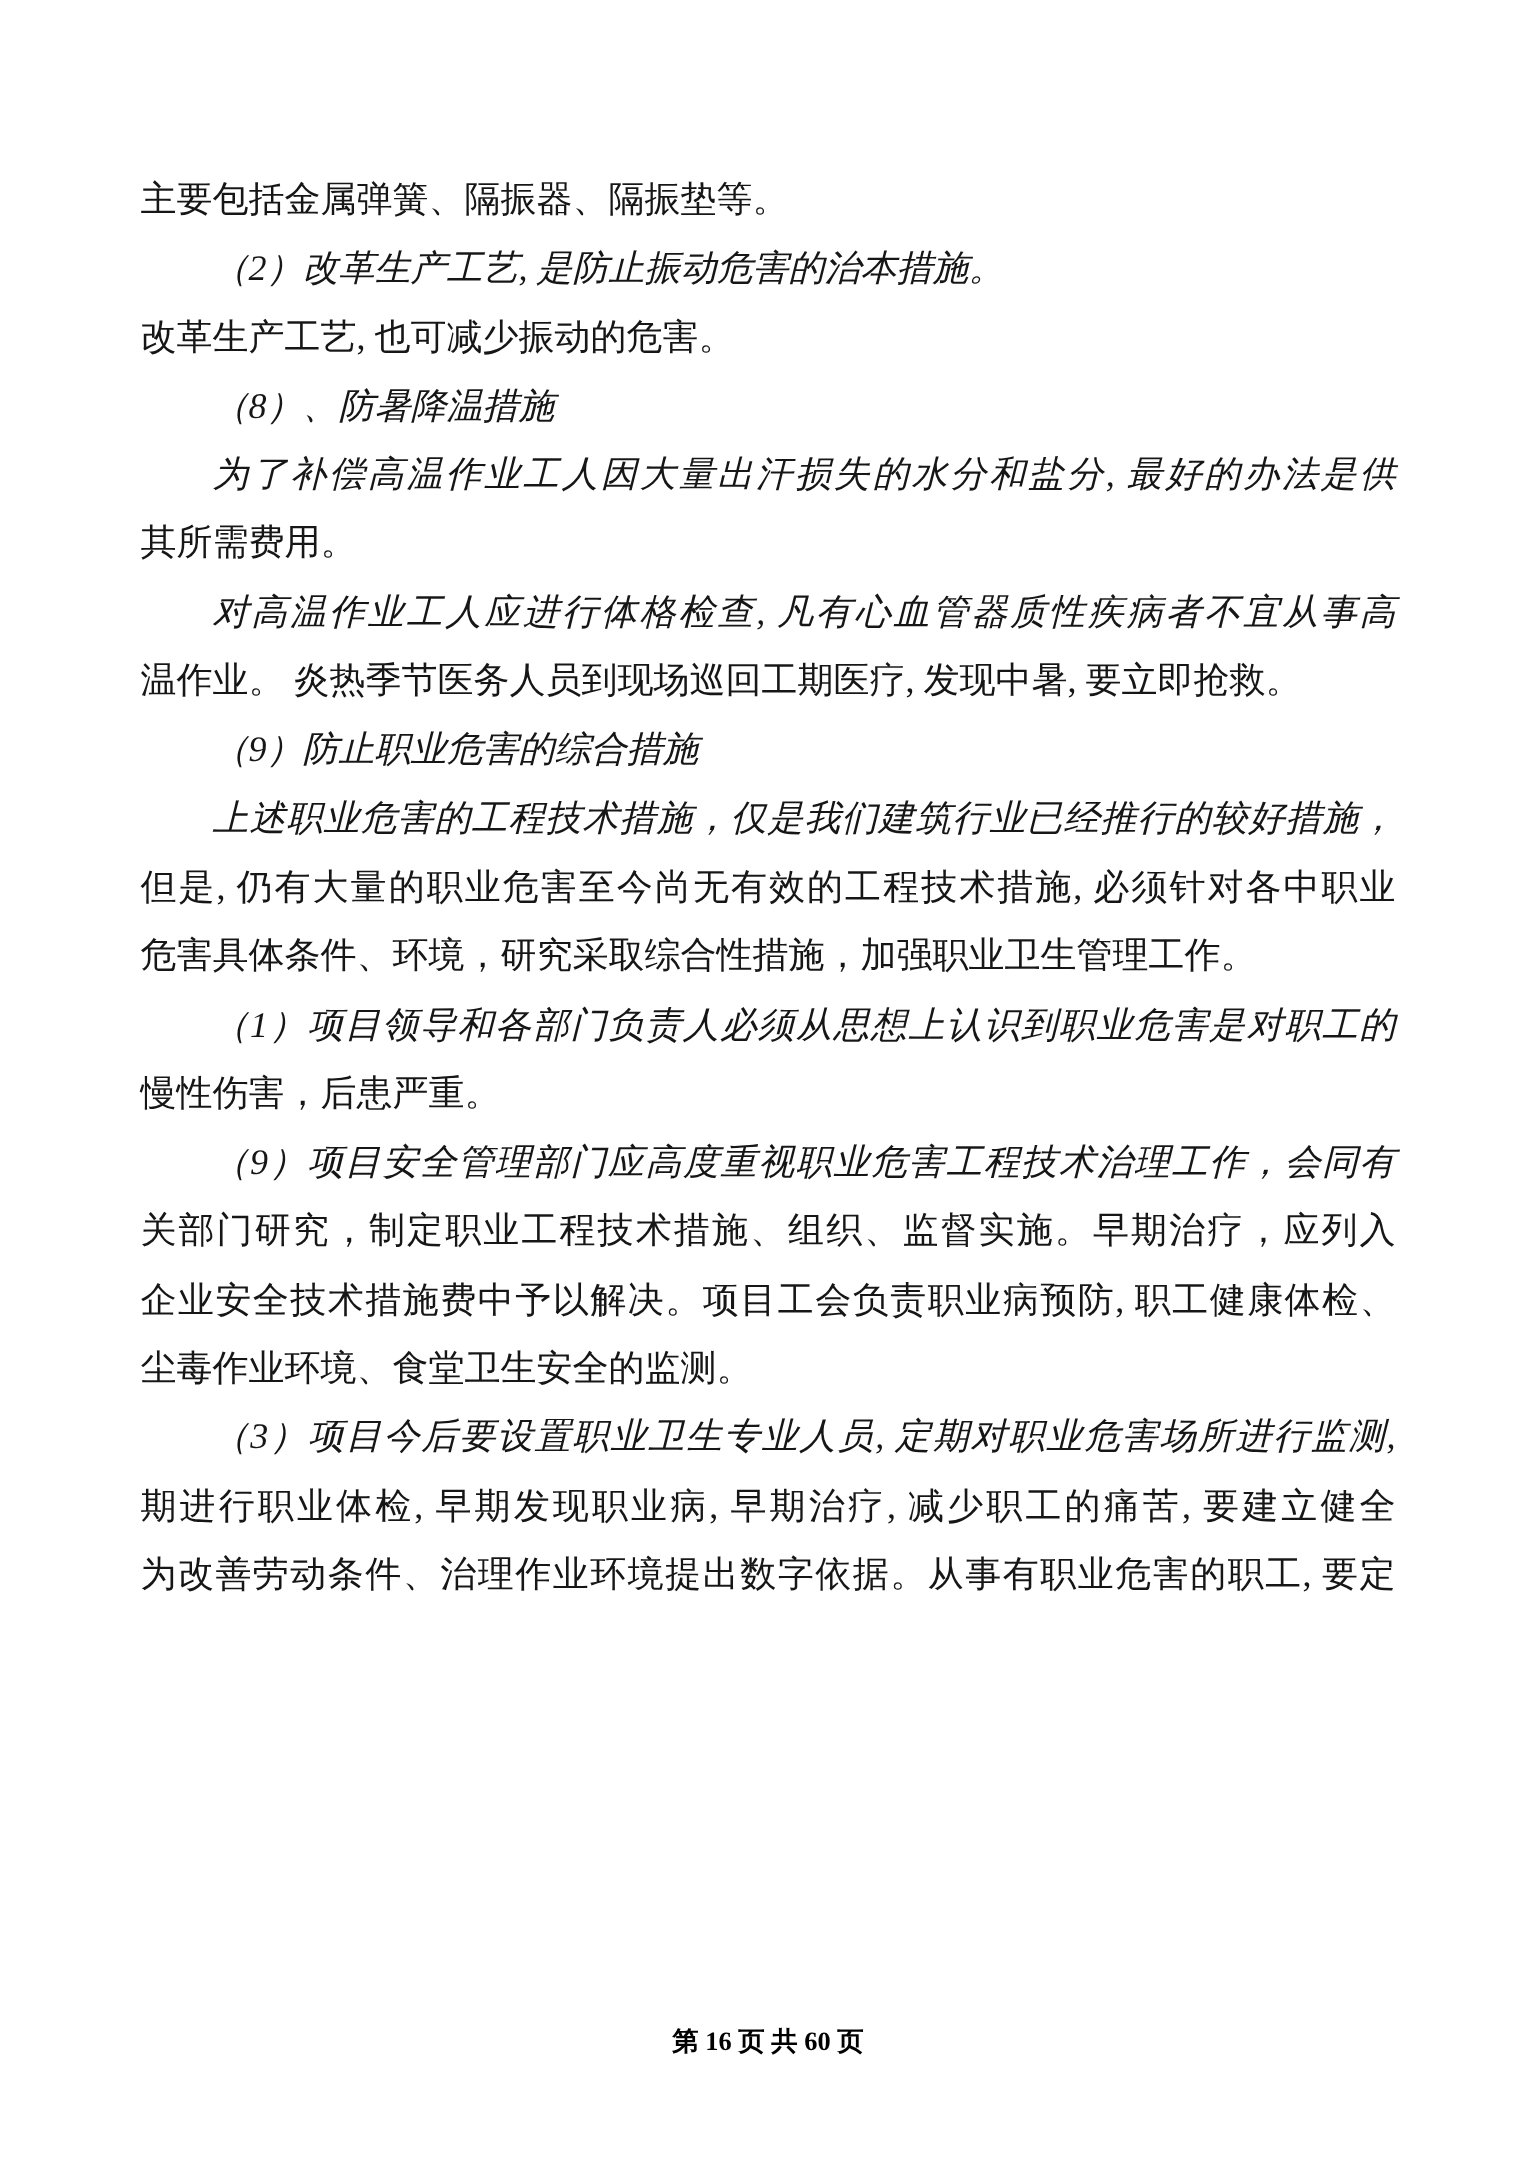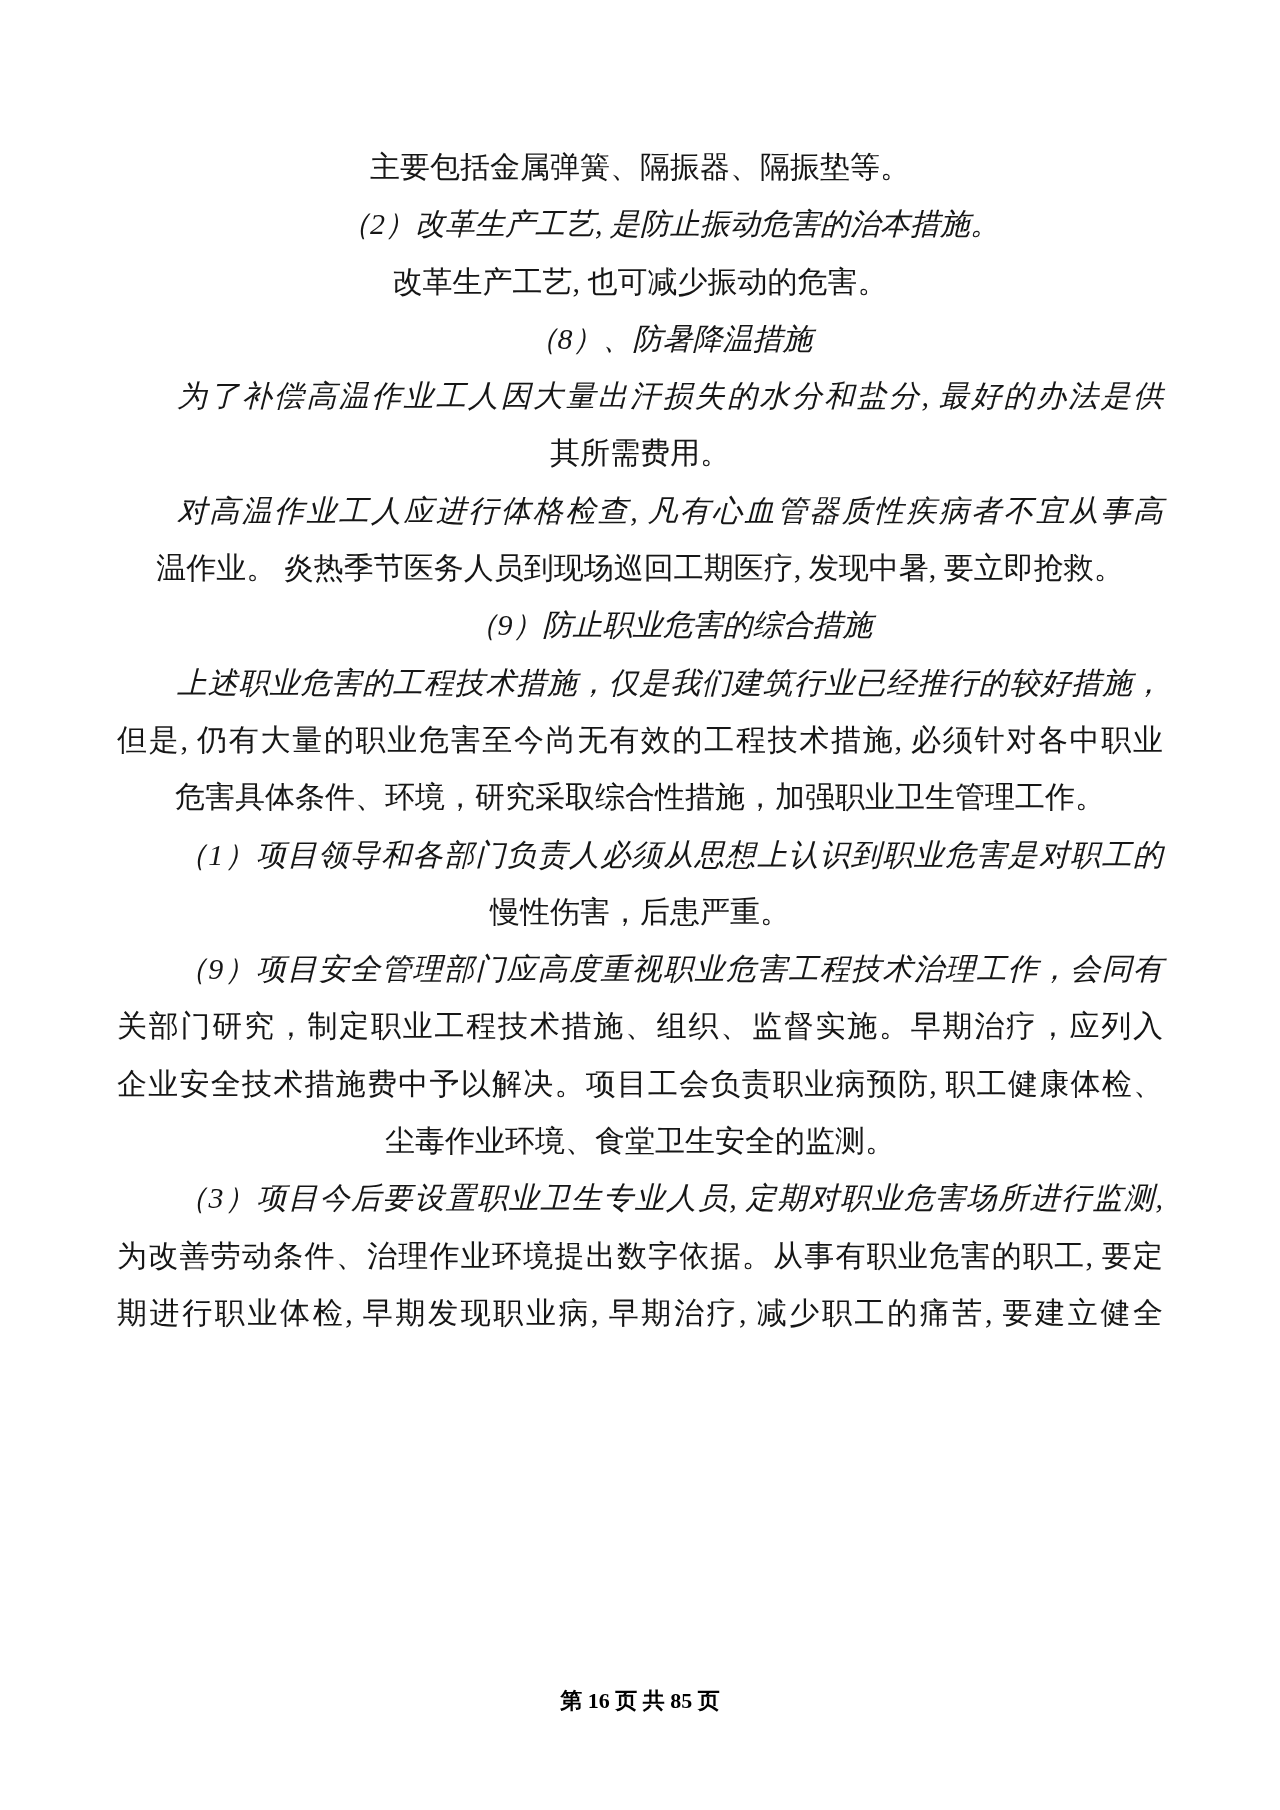--- a/index.html
+++ b/index.html
@@ -21,21 +21,21 @@
     position: absolute;
     top: 138px;
     left: 117px;
     right: 117px;
   }
   .line {
     font-size: 30px;
     line-height: 57.3px;
     height: 57.3px;
     white-space: nowrap;
-    text-align: center;
+    text-align: left;
     color: #161616;
   }
   .line.justify {
     white-space: normal;
     text-align: justify;
     text-align-last: justify;
   }
   .line.indent {
     padding-left: 60px;
     font-style: italic;
@@ -70,17 +70,17 @@
       <div class="line indent justify">上述职业危害的工程技术措施，仅是我们建筑行业已经推行的较好措施，</div>
       <div class="line justify">但是, 仍有大量的职业危害至今尚无有效的工程技术措施, 必须针对各中职业</div>
       <div class="line">危害具体条件、环境，研究采取综合性措施，加强职业卫生管理工作。</div>
       <div class="line indent justify">（1）项目领导和各部门负责人必须从思想上认识到职业危害是对职工的</div>
       <div class="line">慢性伤害，后患严重。</div>
       <div class="line indent justify">（9）项目安全管理部门应高度重视职业危害工程技术治理工作，会同有</div>
       <div class="line justify">关部门研究，制定职业工程技术措施、组织、监督实施。早期治疗，应列入</div>
       <div class="line justify">企业安全技术措施费中予以解决。项目工会负责职业病预防, 职工健康体检、</div>
       <div class="line">尘毒作业环境、食堂卫生安全的监测。</div>
       <div class="line indent justify">（3）项目今后要设置职业卫生专业人员, 定期对职业危害场所进行监测,</div>
+      <div class="line justify">期进行职业体检, 早期发现职业病, 早期治疗, 减少职工的痛苦, 要建立健全</div>
       <div class="line justify">为改善劳动条件、治理作业环境提出数字依据。从事有职业危害的职工, 要定</div>
-      <div class="line justify">期进行职业体检, 早期发现职业病, 早期治疗, 减少职工的痛苦, 要建立健全</div>
     </div>
-  <div class="page-footer">第 16 页 共 85 页</div>
+  <div class="page-footer">第 16 页 共 60 页</div>
 </div>
 
 </body></html>

